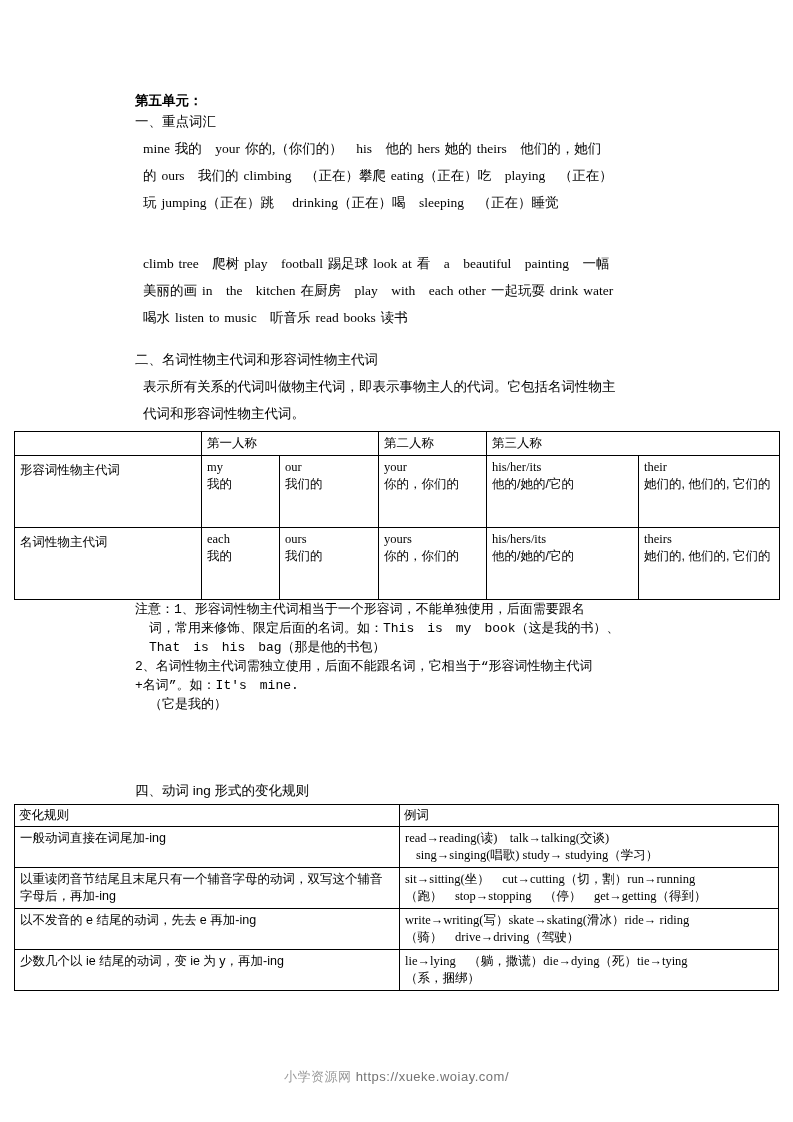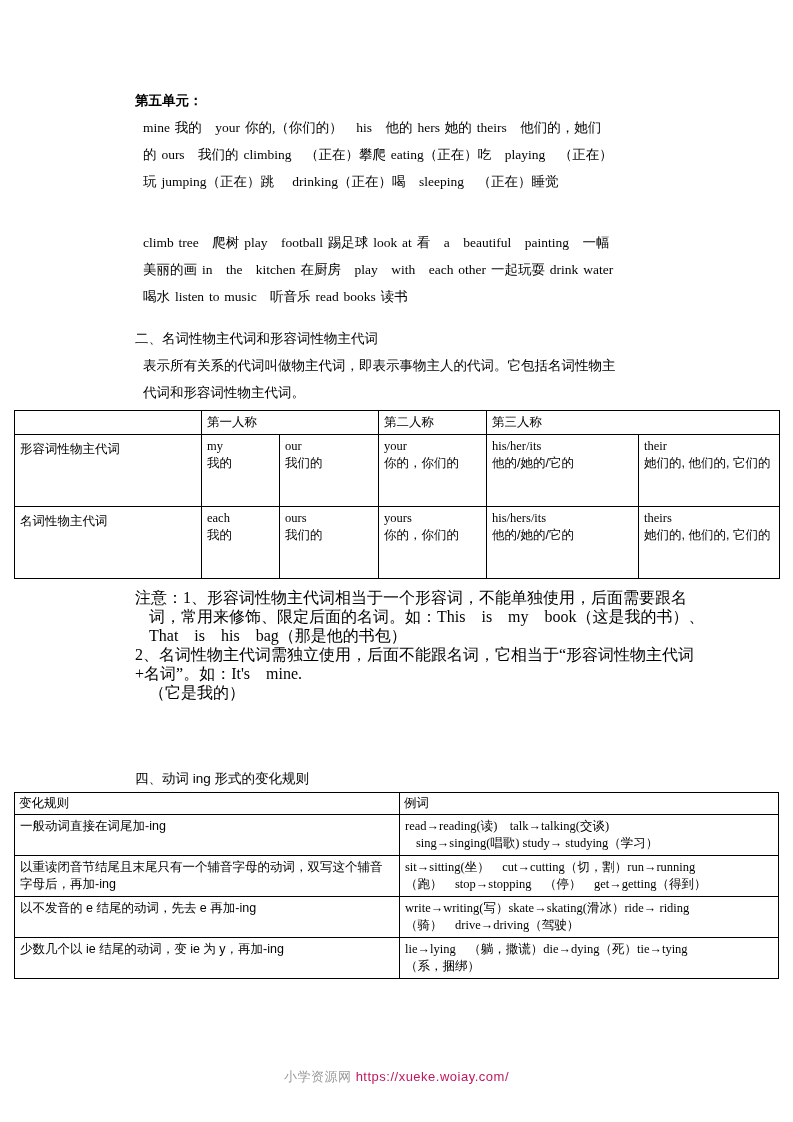--- a/index.html
+++ b/index.html
@@ -87,24 +87,24 @@
     padding-top: 6px !important;
   }
   .cn { font-family: "Liberation Sans", sans-serif; }
   .en { font-family: "Liberation Serif", serif; }
   .cell-en { display:block; }
   .cell-cn { display:block; font-family: "Liberation Sans", sans-serif; font-size: 12.5px; }
 
   .notes {
     padding-left: 121px;
     padding-right: 14px;
-    font-family: Liberation Serif, serif;
-    font-size: 16px;
+    font-family: Liberation Mono, monospace;
+    font-size: 13px;
     line-height: 19px;
-    margin-top: 9px;
+    margin-top: 0;
   }
   .notes p { margin: 0; text-align: justify; }
   .notes .indent { padding-left: 14px; }
 
   .rules-table {
     font-size: 12.5px;
   }
   .rules-table td {
     line-height: 18px;
     padding: 3px 4px;
@@ -119,30 +119,31 @@
     position: absolute;
     left: 0;
     top: 1068px;
     width: 793px;
     text-align: center;
     font-family: "Liberation Sans", sans-serif;
     font-size: 13px;
     color: #9a9a9a;
     letter-spacing: 0.5px;
   }
-  .watermark .site { color: #be185d; }
+  .watermark .site { color: #737373; }
 </style>
 </head>
 <body>
 
 <div class="page">
   <div class="content">
 
     <div class="heading">第五单元：</div>
 
+    <div class="sec-title">一、重点词汇</div>
     <div class="para spaced">mine 我的　your 你的,（你们的）　his　他的 hers 她的 theirs　他们的，她们</div>
     <div class="para spaced">的  ours　我们的 climbing　（正在）攀爬 eating（正在）吃　playing　（正在）</div>
     <div class="para spaced">玩 jumping（正在）跳　 drinking（正在）喝　sleeping　（正在）睡觉</div>
 
     <div class="gap-lg"></div>
 
     <div class="para spaced">climb tree　爬树 play　football 踢足球 look at 看　a　beautiful　painting　一幅</div>
     <div class="para spaced">美丽的画 in　the　kitchen 在厨房　play　with　each other 一起玩耍 drink water</div>
     <div class="para spaced">喝水 listen to music　听音乐 read books 读书</div>
 

